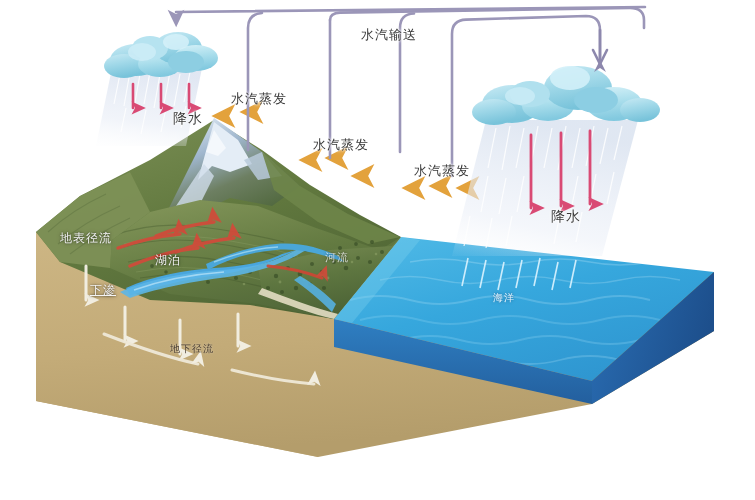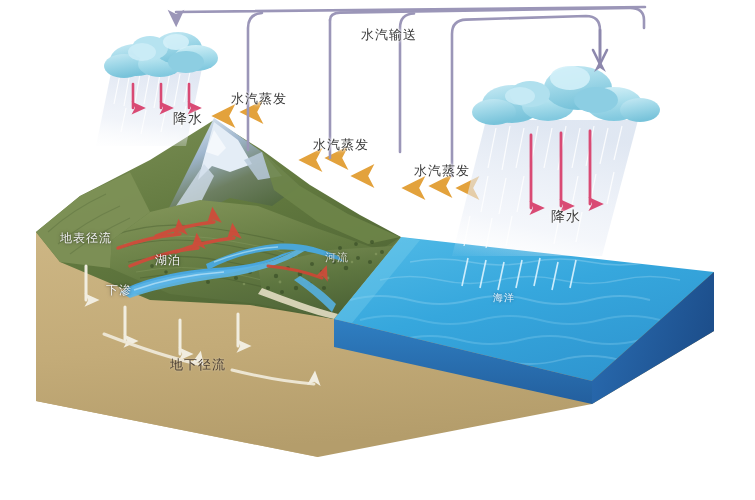--- a/index.html
+++ b/index.html
@@ -436,21 +436,21 @@
   <div class="lbl" style="left:313px;top:136px;font-size:13px;">水汽蒸发</div>
 
   <div class="lbl" style="left:414px;top:162px;font-size:13px;">水汽蒸发</div>
 
   <div class="lbl" style="left:551px;top:208px;font-size:14px;">降水</div>
 
   <div class="lbl lbl-white" style="left:60px;top:210px;font-size:12px;margin-top:20px;">地表径流</div>
 
   <div class="lbl lbl-white" style="left:155px;top:252px;font-size:12px;">湖泊</div>
 
-  <div class="lbl lbl-white" style="left:106px;top:282px;font-size:12px;">下渗</div>
-
-  <div class="lbl lbl-dark" style="left:170px;top:356px;font-size:13px;">地下径流</div>
+  <div class="lbl lbl-white" style="left:90px;top:282px;font-size:12px;text-decoration:underline;">下渗</div>
+
+  <div class="lbl lbl-dark" style="left:170px;top:342px;font-size:10px;">地下径流</div>
 
   <div class="lbl lbl-white" style="left:313px;top:250px;font-size:11px;opacity:.75;margin-left:12px;">河流</div>
 
   <div class="lbl lbl-ocean" style="left:493px;top:291px;font-size:10px;">海洋</div>
 
 </div>
 
 </body></html>

